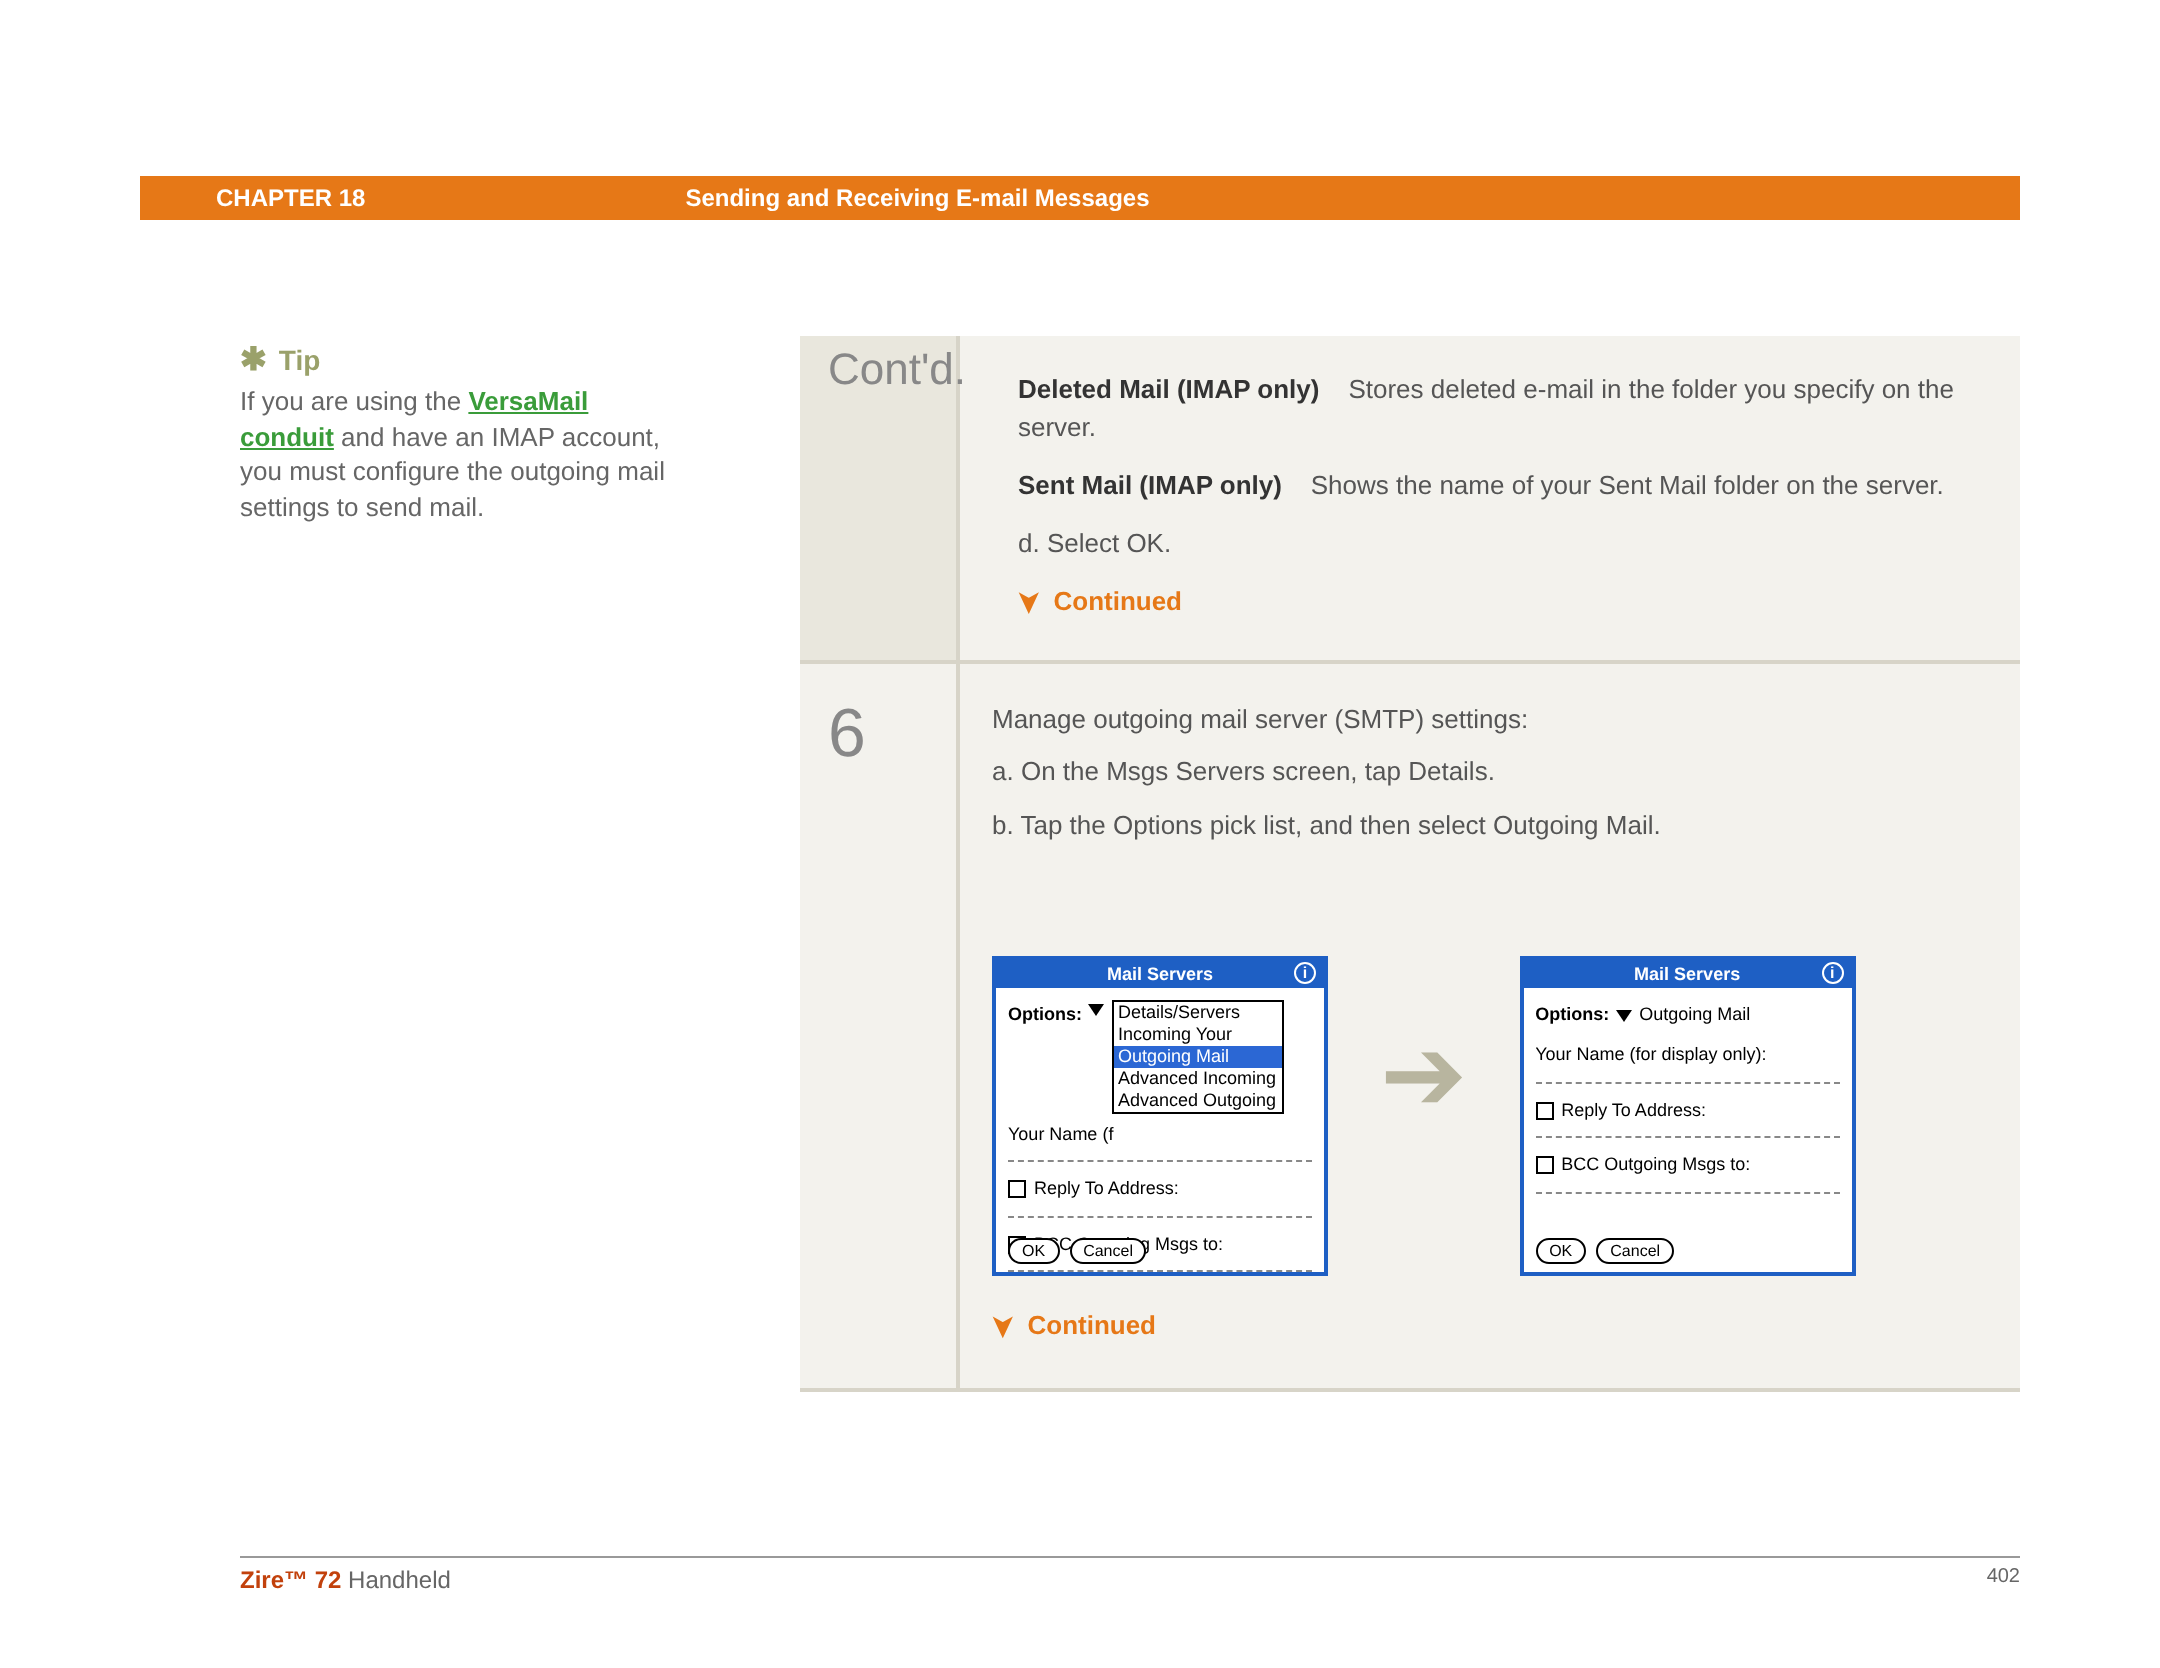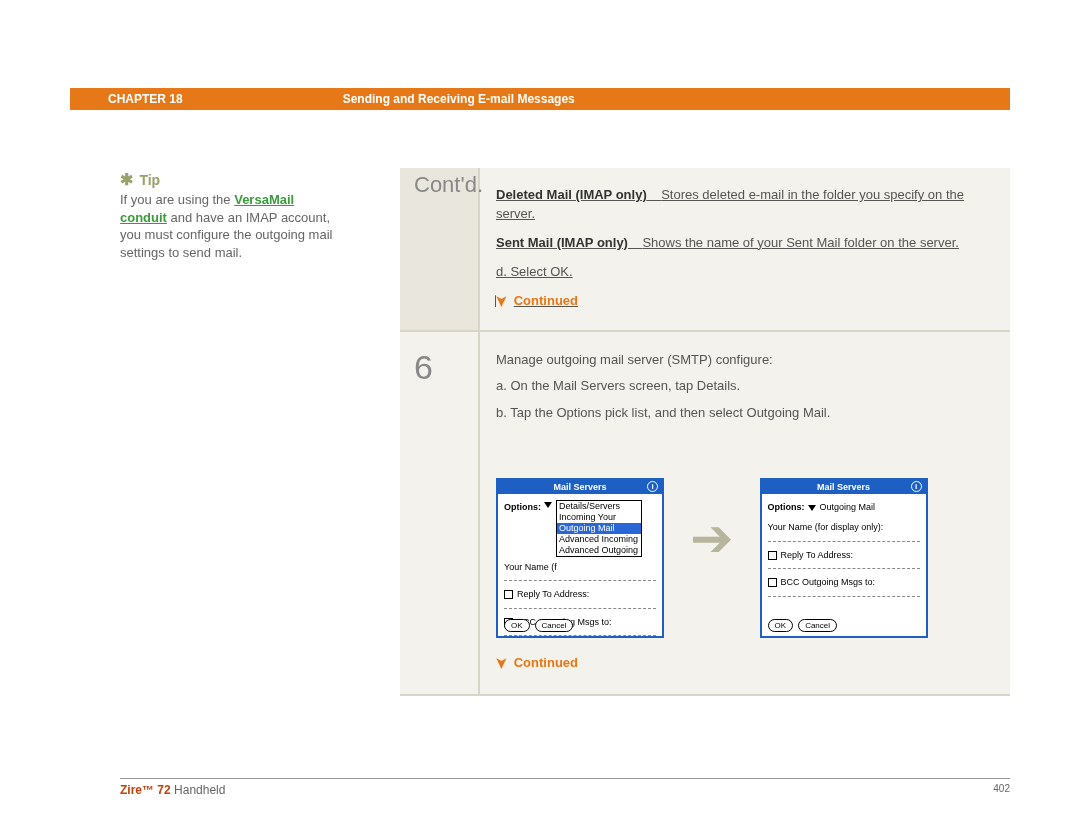--- a/index.html
+++ b/index.html
@@ -66,25 +66,24 @@
     width: 80px;
     background: #e9e7dd;
     padding: 4px 14px;
     font-size: 22px;
     color: #888;
     font-weight: normal;
     border-right: 2px solid #d7d4c8;
   }
   .step-content {
     flex: 1;
-    padding: 18px 26px 18px 16px;
+    padding: 18px 26px 18px 29px;
     font-size: 13px;
     color: #555;
     line-height: 1.45;
-    text-decoration: underline;
   }
   .defn { margin-bottom: 10px; }
   .defn-term { font-weight: bold; color: #333; }
   .step-d { margin: 8px 0 10px 0; }
   .continued {
     display: flex;
     align-items: center;
     gap: 6px;
     color: #e67817;
     font-weight: bold;
@@ -250,22 +249,22 @@
       <div class="continued">
         <span class="cont-arrow">➤</span>
         <span>Continued</span>
       </div>
     </div>
   </div>
 
   <div class="row2">
     <div class="step-col-num">6</div>
     <div class="step2-content">
-      <p>Manage outgoing mail server (SMTP) configure:</p>
-      <p>a.  On the Mail Servers screen, tap Details.</p>
+      <p>Manage outgoing mail server (SMTP) settings:</p>
+      <p>a.  On the Msgs Servers screen, tap Details.</p>
       <p>b.  Tap the Options pick list, and then select Outgoing Mail.</p>
 
       <div class="screens">
 
         <div class="palm">
           <div class="palm-titlebar">
             <span>Mail Servers</span>
             <span class="palm-info">i</span>
           </div>
           <div class="palm-body">

